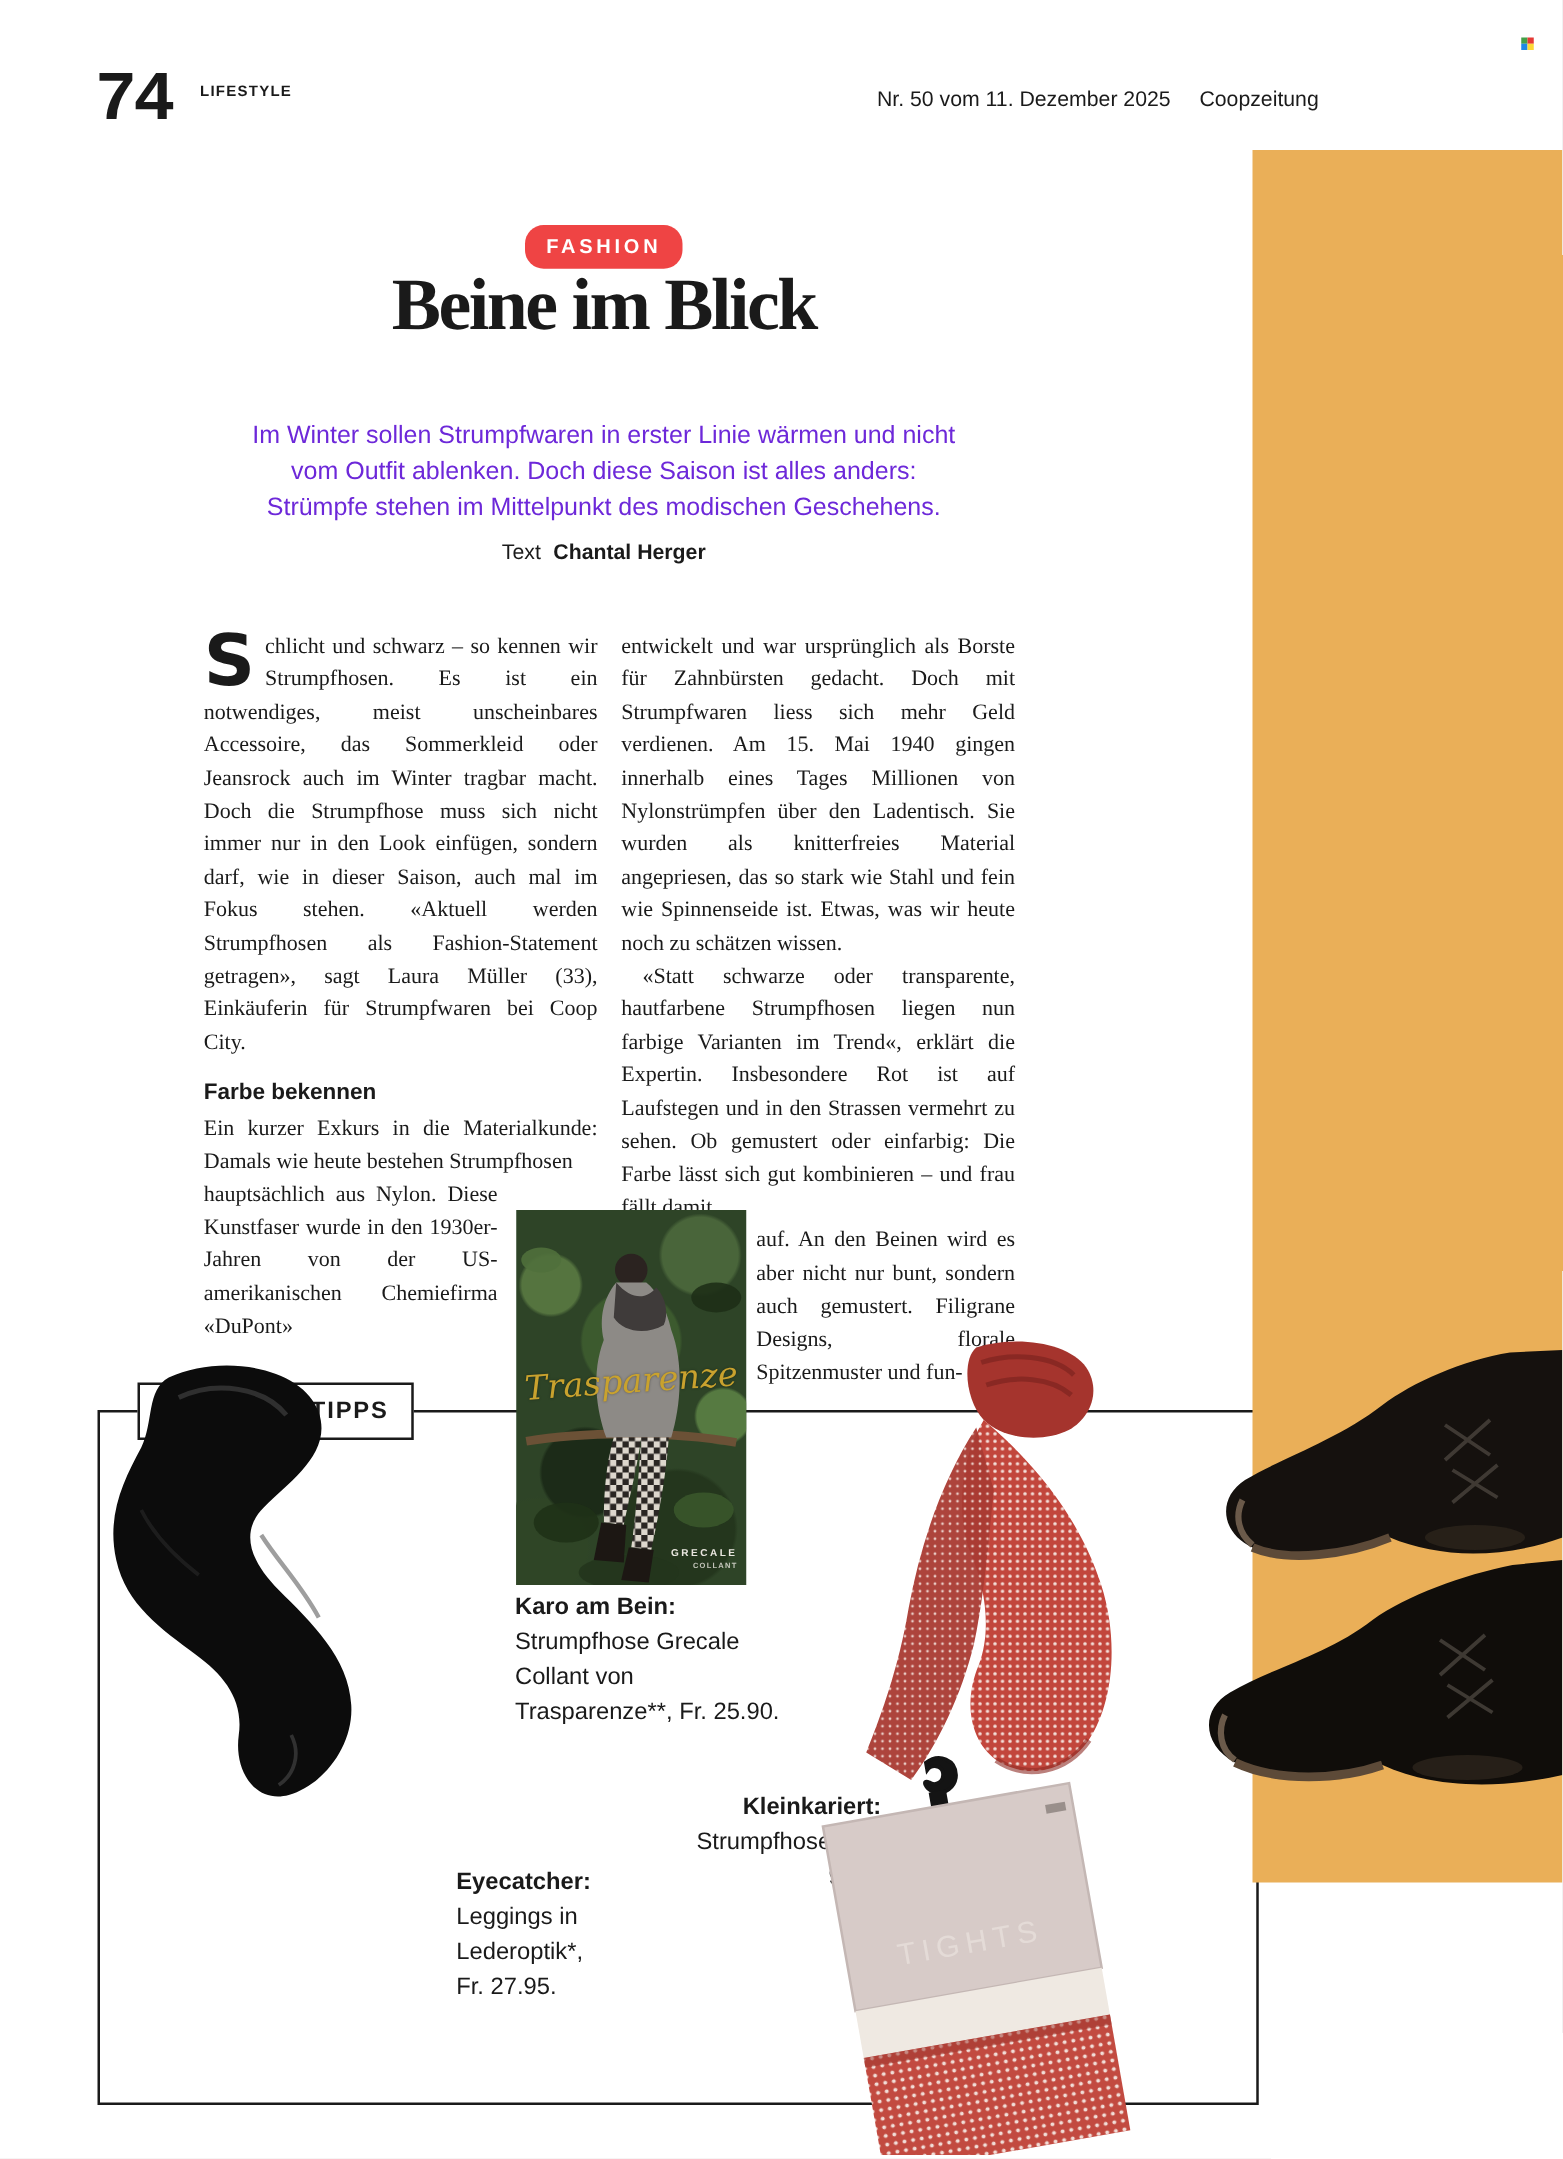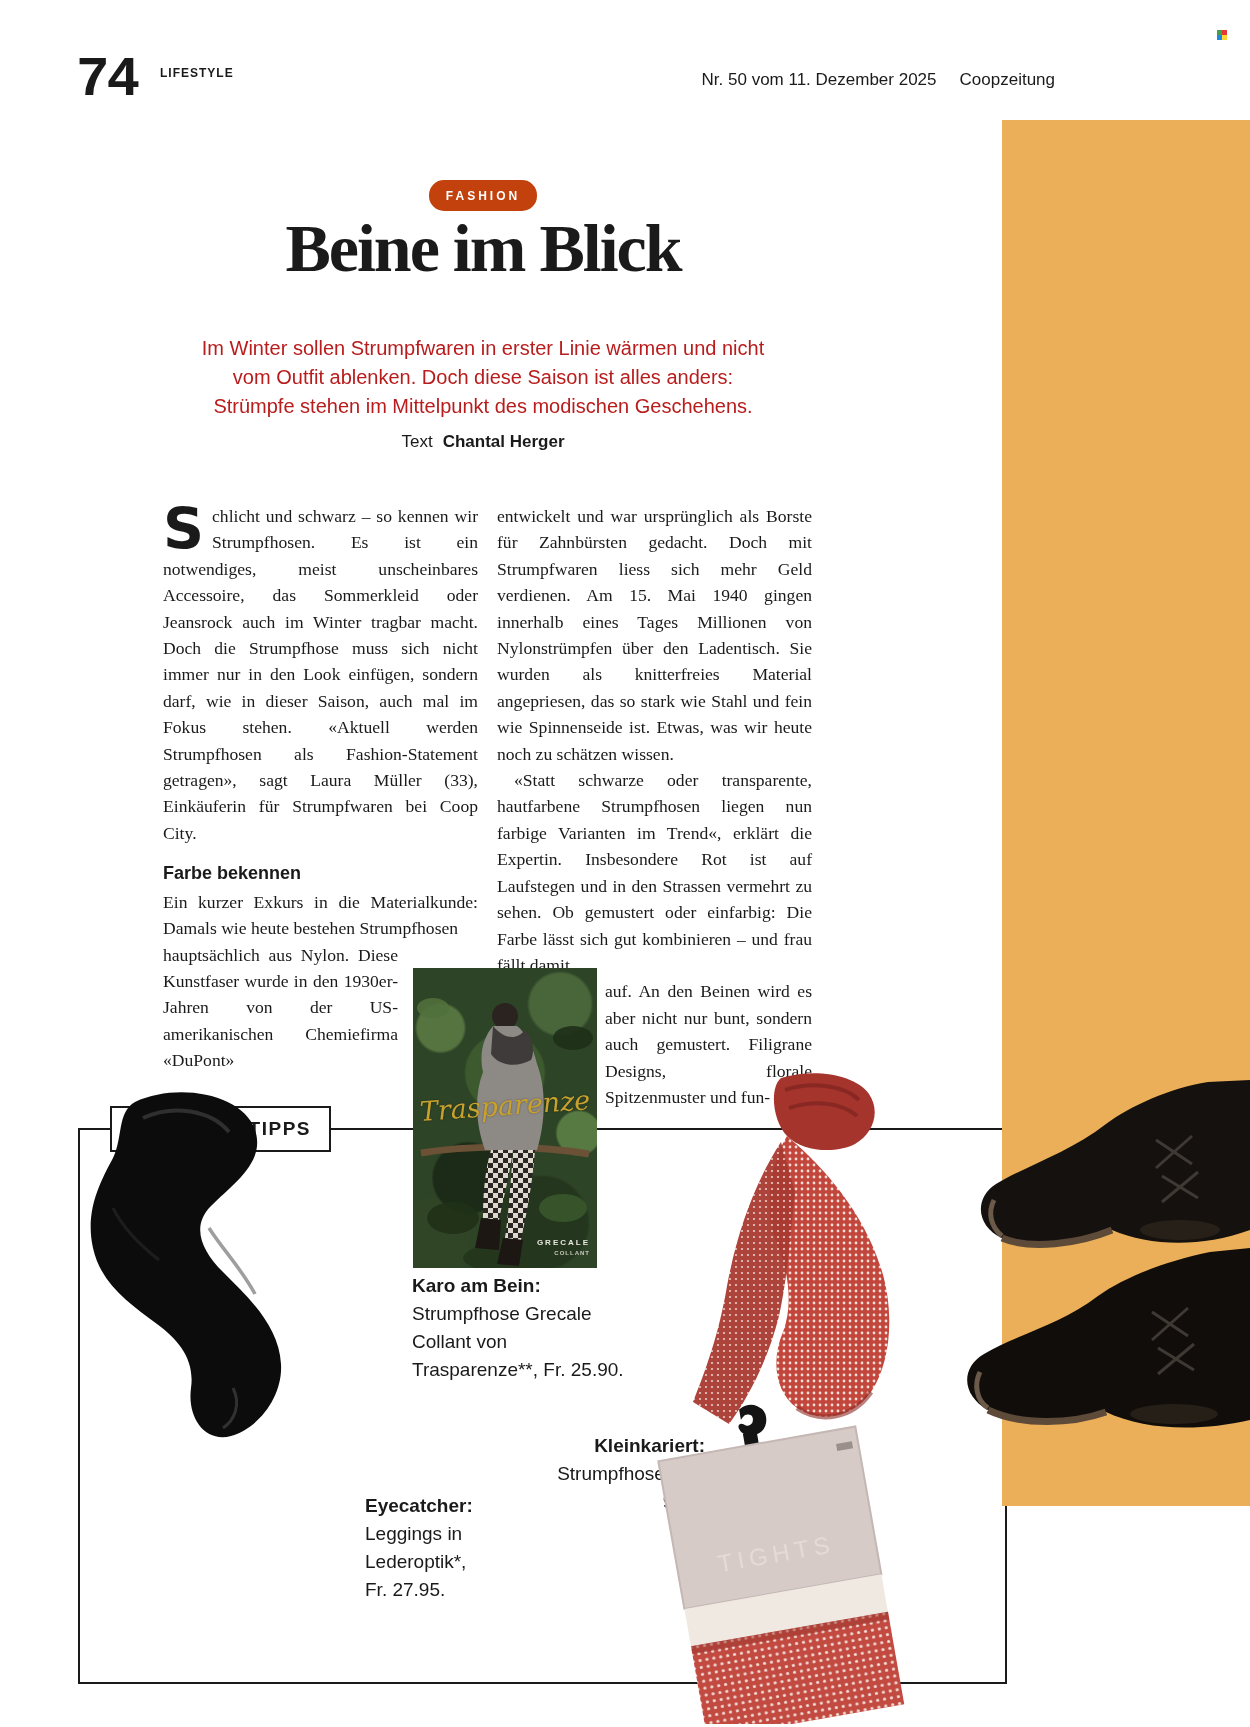--- a/index.html
+++ b/index.html
@@ -14,29 +14,29 @@
   .hdr-right{top:70px;right:195px;font-size:17px;display:flex;gap:23px;align-items:baseline;}
   .hdr-right .pub{font-weight:normal;}
   .regmark{left:1217px;top:30px;width:10px;height:10px;display:grid;grid-template-columns:5px 5px;grid-template-rows:5px 5px;}
   .regmark i{display:block;}
 
   
   .yellow-band{left:1002px;top:120px;width:248px;height:1386px;z-index:2;}
 
   
   .kicker{left:0;top:180px;width:966px;text-align:center;z-index:3;}
-  .kicker span{display:inline-block;background:#c2410c;color:#fff;font-weight:bold;font-size:12px;
+  .kicker span{display:inline-block;background:#ef4444;color:#fff;font-weight:bold;font-size:16px;
                letter-spacing:3px;padding:9px 17px 8px;border-radius:15px;}
 
   
   .headline{left:0;top:214px;width:966px;text-align:center;font-family:"Liberation Serif",serif;
-            font-weight:600;font-size:68px;letter-spacing:-2px;line-height:1;z-index:3;}
-
-  
-  .lead{left:153px;top:334px;width:660px;text-align:center;font-size:20px;line-height:29px;color:#b91c1c;}
+            font-weight:600;font-size:59px;letter-spacing:-2px;line-height:1;z-index:3;}
+
+  
+  .lead{left:153px;top:334px;width:660px;text-align:center;font-size:20px;line-height:29px;color:#6d28d9;}
   .lead span{display:block;}
   .byline{left:0;top:432px;width:966px;text-align:center;font-size:17px;}
   .byline b{margin-left:10px;}
 
   
   .col{font-family:"Liberation Serif",serif;font-size:17.6px;line-height:26.4px;text-align:justify;}
   .col-left{left:163px;top:503px;width:315px;}
   .col-right{left:497px;top:503px;width:315px;}
   .col p{margin:0;}
   .dropcap{float:left;font-family:"DejaVu Sans",sans-serif;font-weight:800;font-size:57px;

